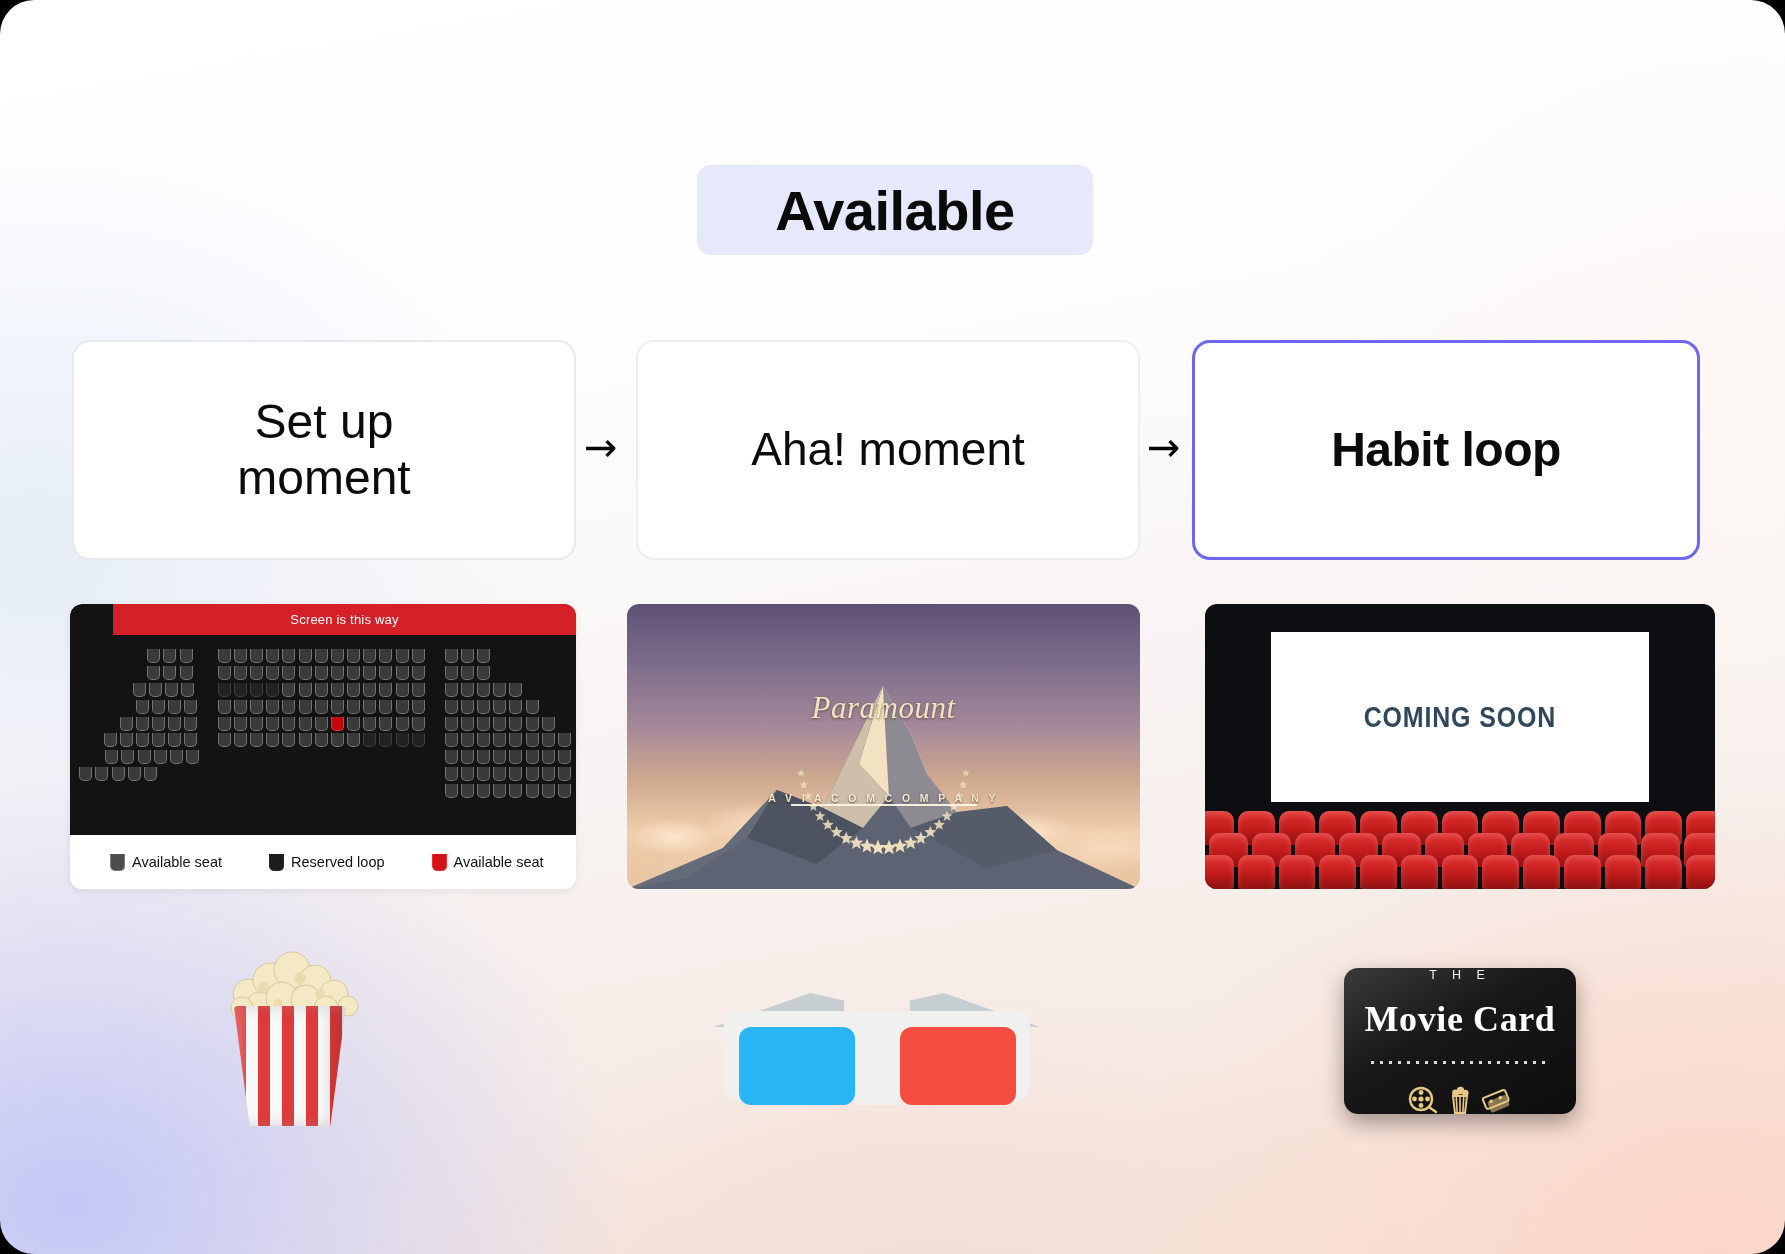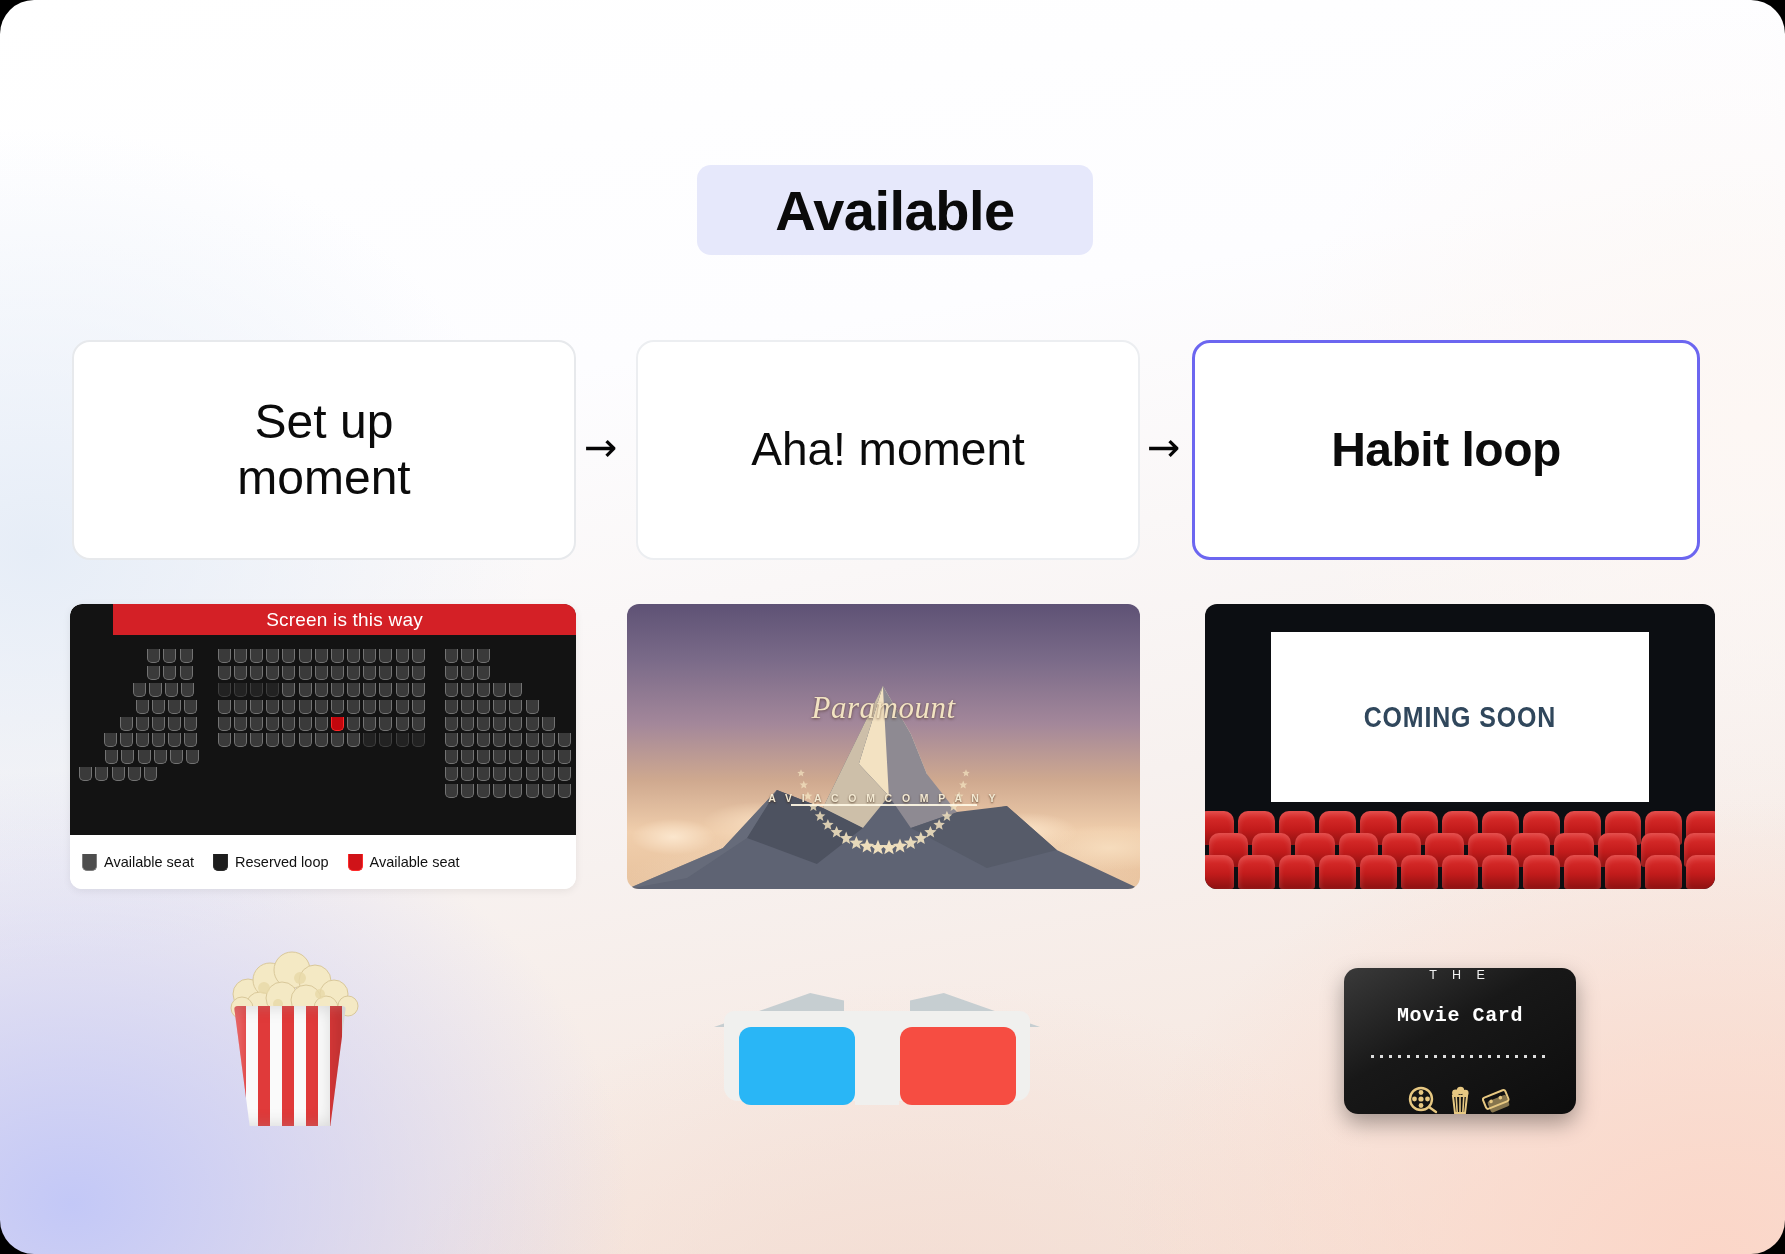--- a/index.html
+++ b/index.html
@@ -83,21 +83,21 @@
     position: absolute; inset: 0 0 54px 0;
     background: #131313;
     border-radius: 12px 12px 0 0;
   }
   #seatmap .screenbar {
     position: absolute; left: 43px; top: 0; right: 0; height: 31px;
     background: #d42026;
     display: flex; align-items: center; justify-content: center;
   }
   #seatmap .screenbar span {
-    color: #fff; font-size: 19px; letter-spacing: .2px;
+    color: #fff; font-size: 13px; letter-spacing: .2px;
   }
   .seats-wrap {
     position: absolute; left: 0; right: 0; top: 34px; bottom: 58px;
   }
   .seat-block { position: absolute; }
   .srow { display: flex; }
   .seat {
     width: 13px; height: 14px; margin: 1.4px 1.6px;
     background: #3a3a3a;
     border: 1.3px solid #737373;
@@ -107,21 +107,21 @@
   .seat.sel { background: #c2070d; border-color: #ff2a2a; }
   .seat.dim { border-color: #3f3f3f; background: #222; }
 
   .legend {
     position: absolute; left: 0; right: 0; bottom: 0; height: 54px;
     background: #fff;
     display: flex; align-items: center; gap: 7px;
     padding-left: 12px;
     border-radius: 0 0 12px 12px;
   }
-  .legend .li { display: flex; align-items: center; gap: 7px; margin-right: 12px; }
+  .legend .li { display: flex; align-items: center; gap: 7px; margin-right: 12px; margin-left: 28px; }
   .legend .sw {
     width: 15px; height: 17px;
     border-radius: 0 0 5px 5px;
   }
   .legend .sw.avail { background: #4d4d4d; border: 1.5px solid #7d7d7d; border-top: none; }
   .legend .sw.resv  { background: #1d1d1d; border: 1.5px solid #2b2b2b; border-top: none; }
   .legend .sw.selc  { background: #d01318; border: 1.5px solid #ff2a2a; border-top: none; }
   .legend .lt { font-size: 14.5px; color: #111; }
 
   
@@ -246,22 +246,22 @@
     background: linear-gradient(150deg, #3a3a3a 0%, #181818 42%, #0d0d0d 100%);
     border-radius: 14px;
     box-shadow: 0 9px 22px rgba(0,0,0,.35);
     display: flex; flex-direction: column; align-items: center;
     justify-content: space-between; gap: 3px;
   }
   #moviecard .mc-the {
     color: #f3f3f3; font-size: 12.5px; letter-spacing: 6px; font-weight: 400;
   }
   #moviecard .mc-title {
-    color: #ffffff; font-size: 20px; font-weight: 700; letter-spacing: .6px;
-    font-family: Liberation Mono, monospace;
+    color: #ffffff; font-size: 36px; font-weight: 700; letter-spacing: .6px;
+    font-family: Liberation Serif, serif;
   }
   #moviecard .mc-dots {
     width: 178px; height: 3px;
     background: repeating-linear-gradient(90deg, #ddd 0 3px, transparent 3px 9px);
     margin: 5px 0 6px;
   }
   #moviecard .mc-icons { display: flex; gap: 9px; align-items: center; }
 </style>
 </head>
 <body>

